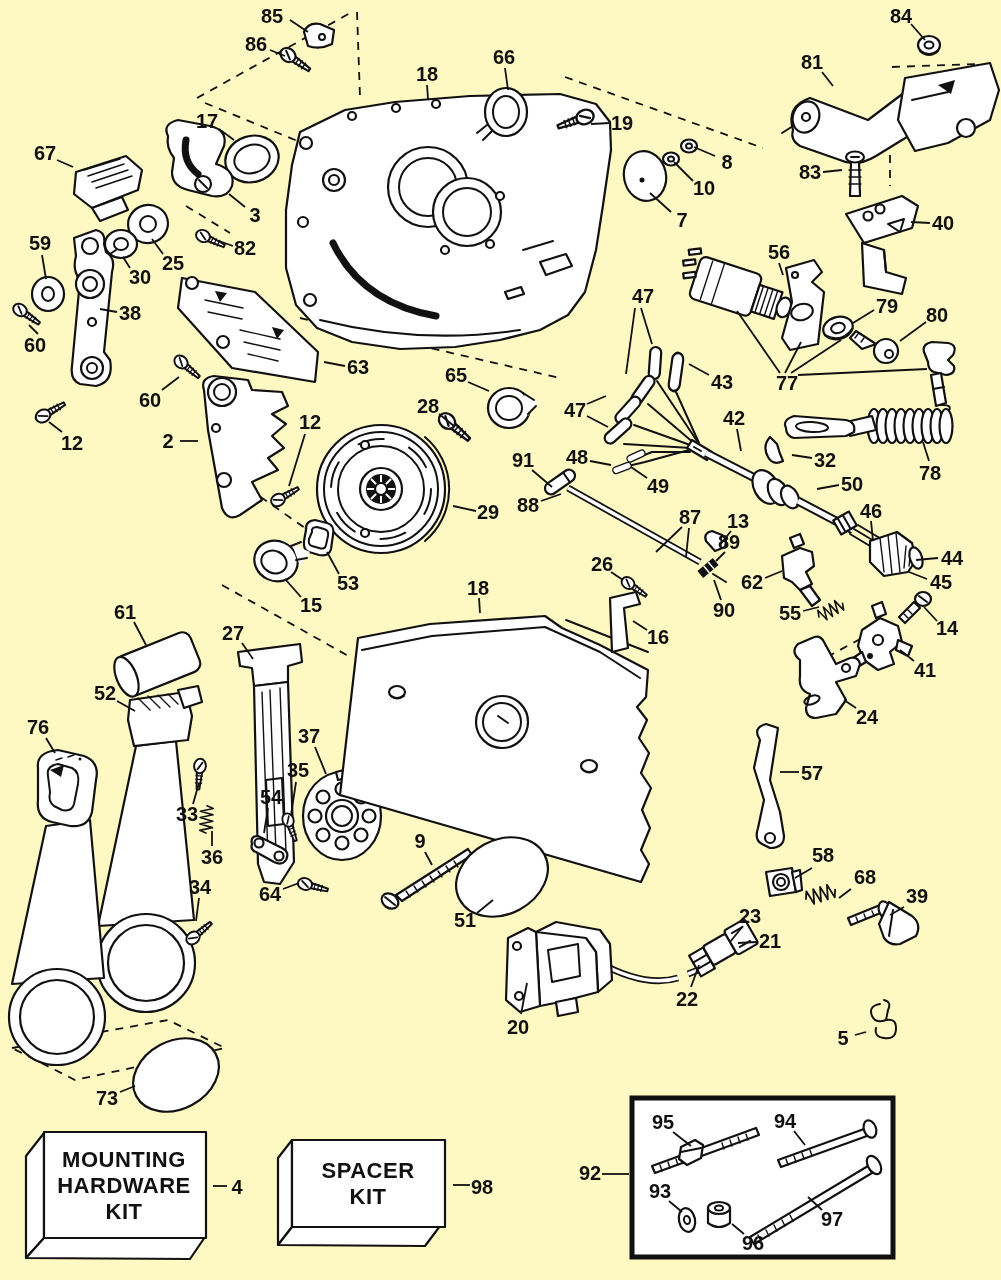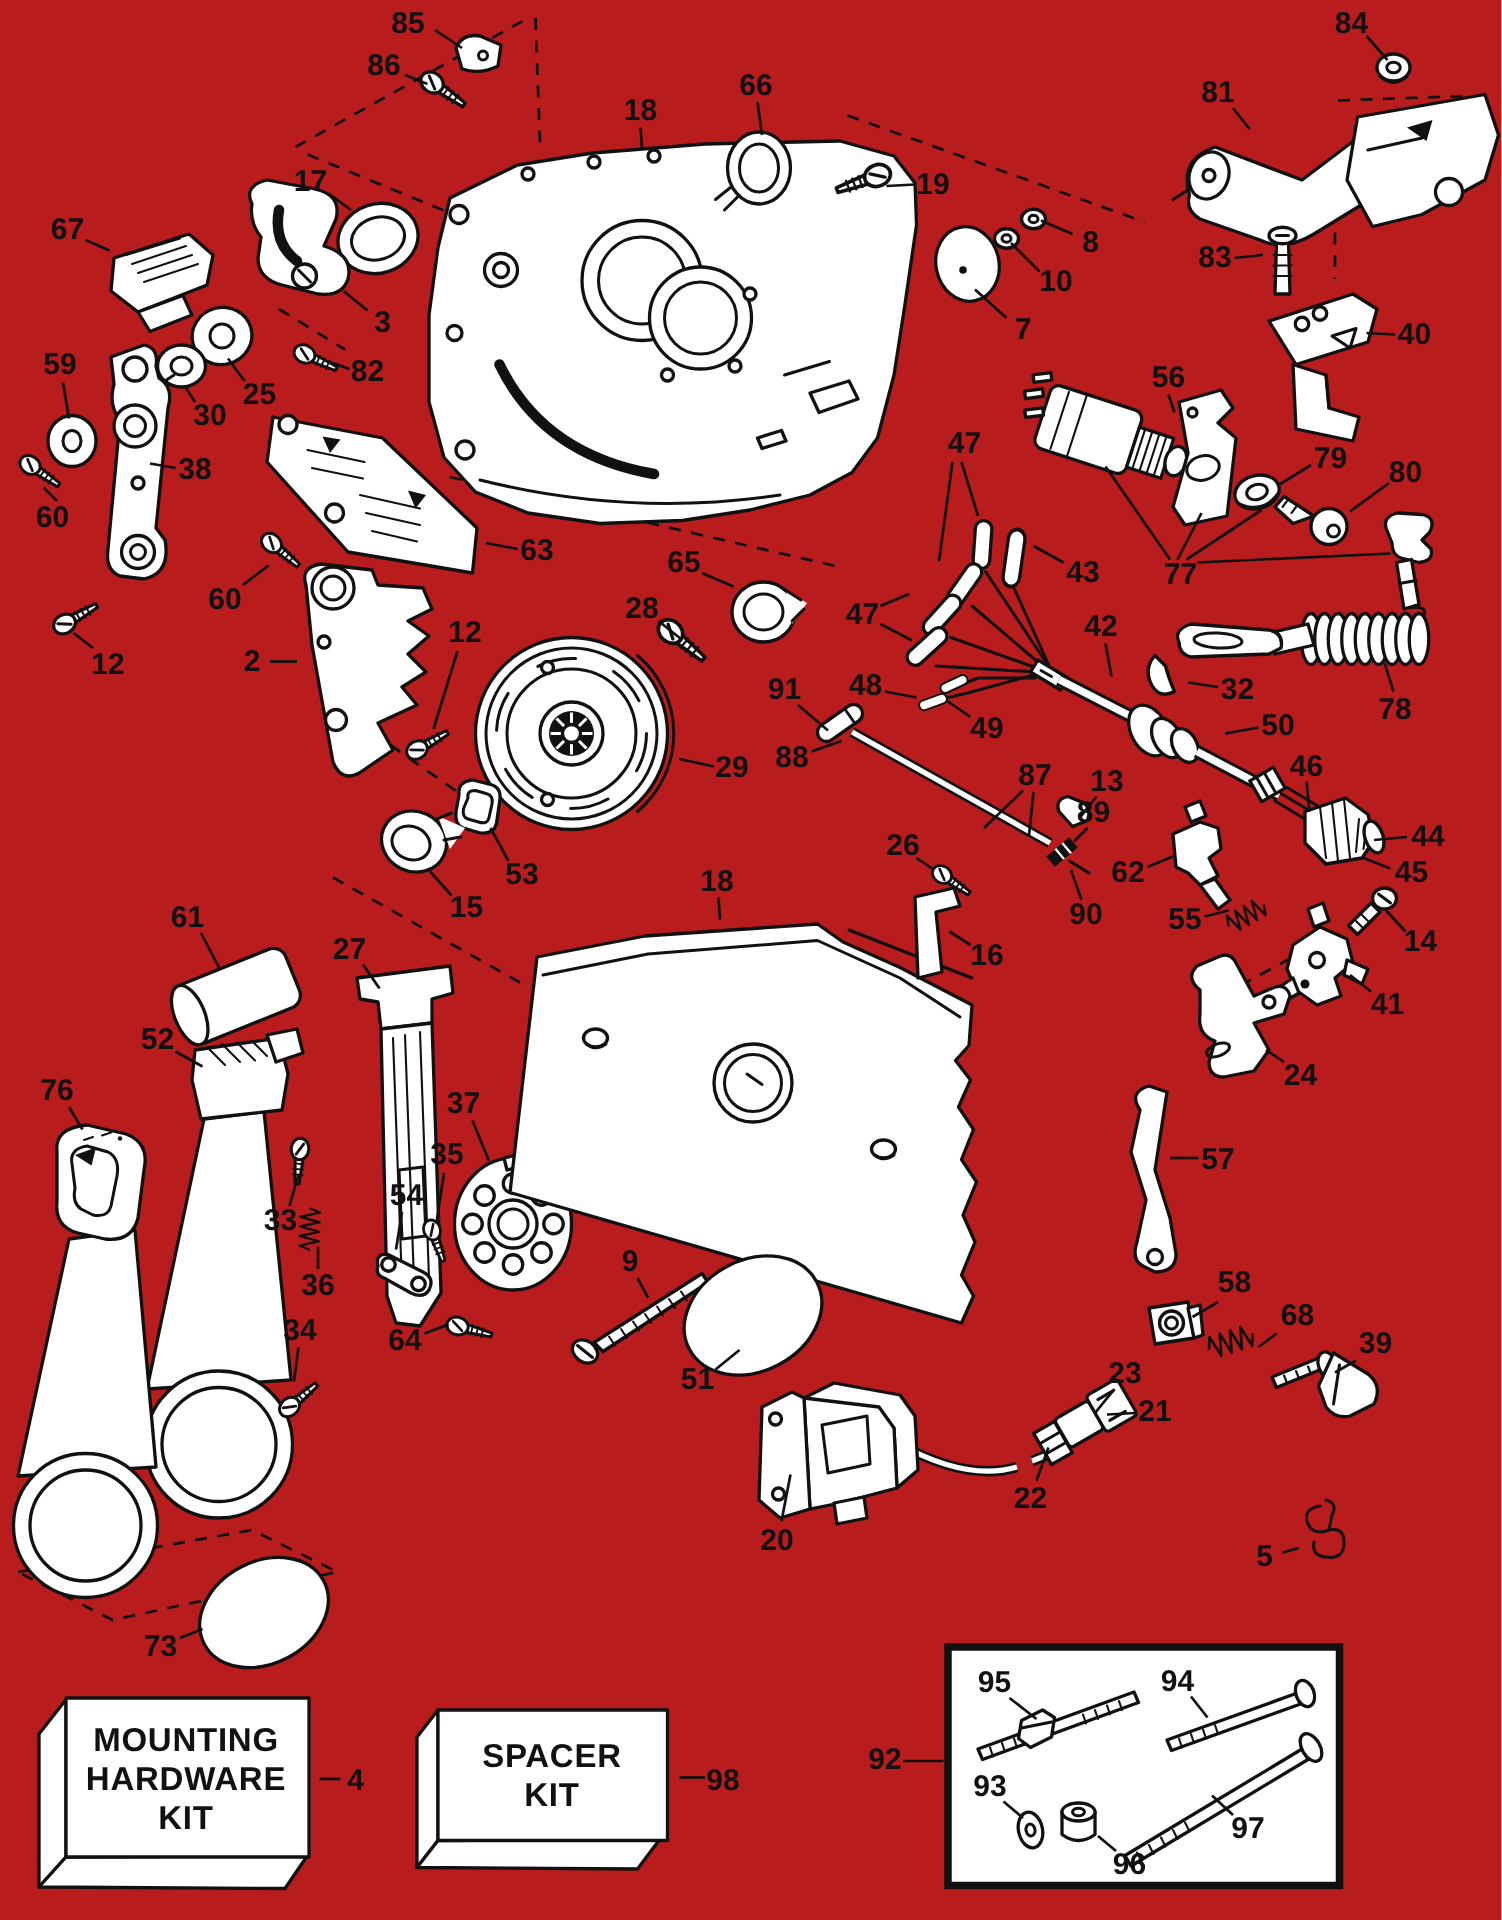--- a/index.html
+++ b/index.html
@@ -1,16 +1,16 @@
 <!DOCTYPE html>
 <html><head>
 <meta charset="utf-8">
 <style>
   html,body{margin:0;padding:0;background:#fff;}
-  #stage{position:relative;width:1001px;height:1280px;background:#b91c1c;overflow:hidden;}
+  #stage{position:relative;width:1001px;height:1280px;background:#fef9c3;overflow:hidden;}
   svg{display:block;}
   .p{fill:#fff;stroke:#111;stroke-width:2.2;stroke-linejoin:round;stroke-linecap:round;}
   .ln{fill:none;stroke:#111;stroke-width:2;stroke-linecap:round;stroke-linejoin:round;}
   .t1{fill:none;stroke:#111;stroke-width:1.4;stroke-linecap:round;}
   .thk{fill:none;stroke:#111;stroke-width:7;stroke-linecap:round;}
   .blk{fill:#111;stroke:none;}
   .leader{fill:none;stroke:#111;stroke-width:1.8;}
   .dash{fill:none;stroke:#111;stroke-width:1.8;stroke-dasharray:8 7;}
   .plabel{font:bold 20px "Liberation Sans",sans-serif;fill:#111;text-anchor:middle;dominant-baseline:central;}
   .kitlabel{font:bold 22px "Liberation Sans",sans-serif;fill:#111;text-anchor:middle;letter-spacing:.5px;}

